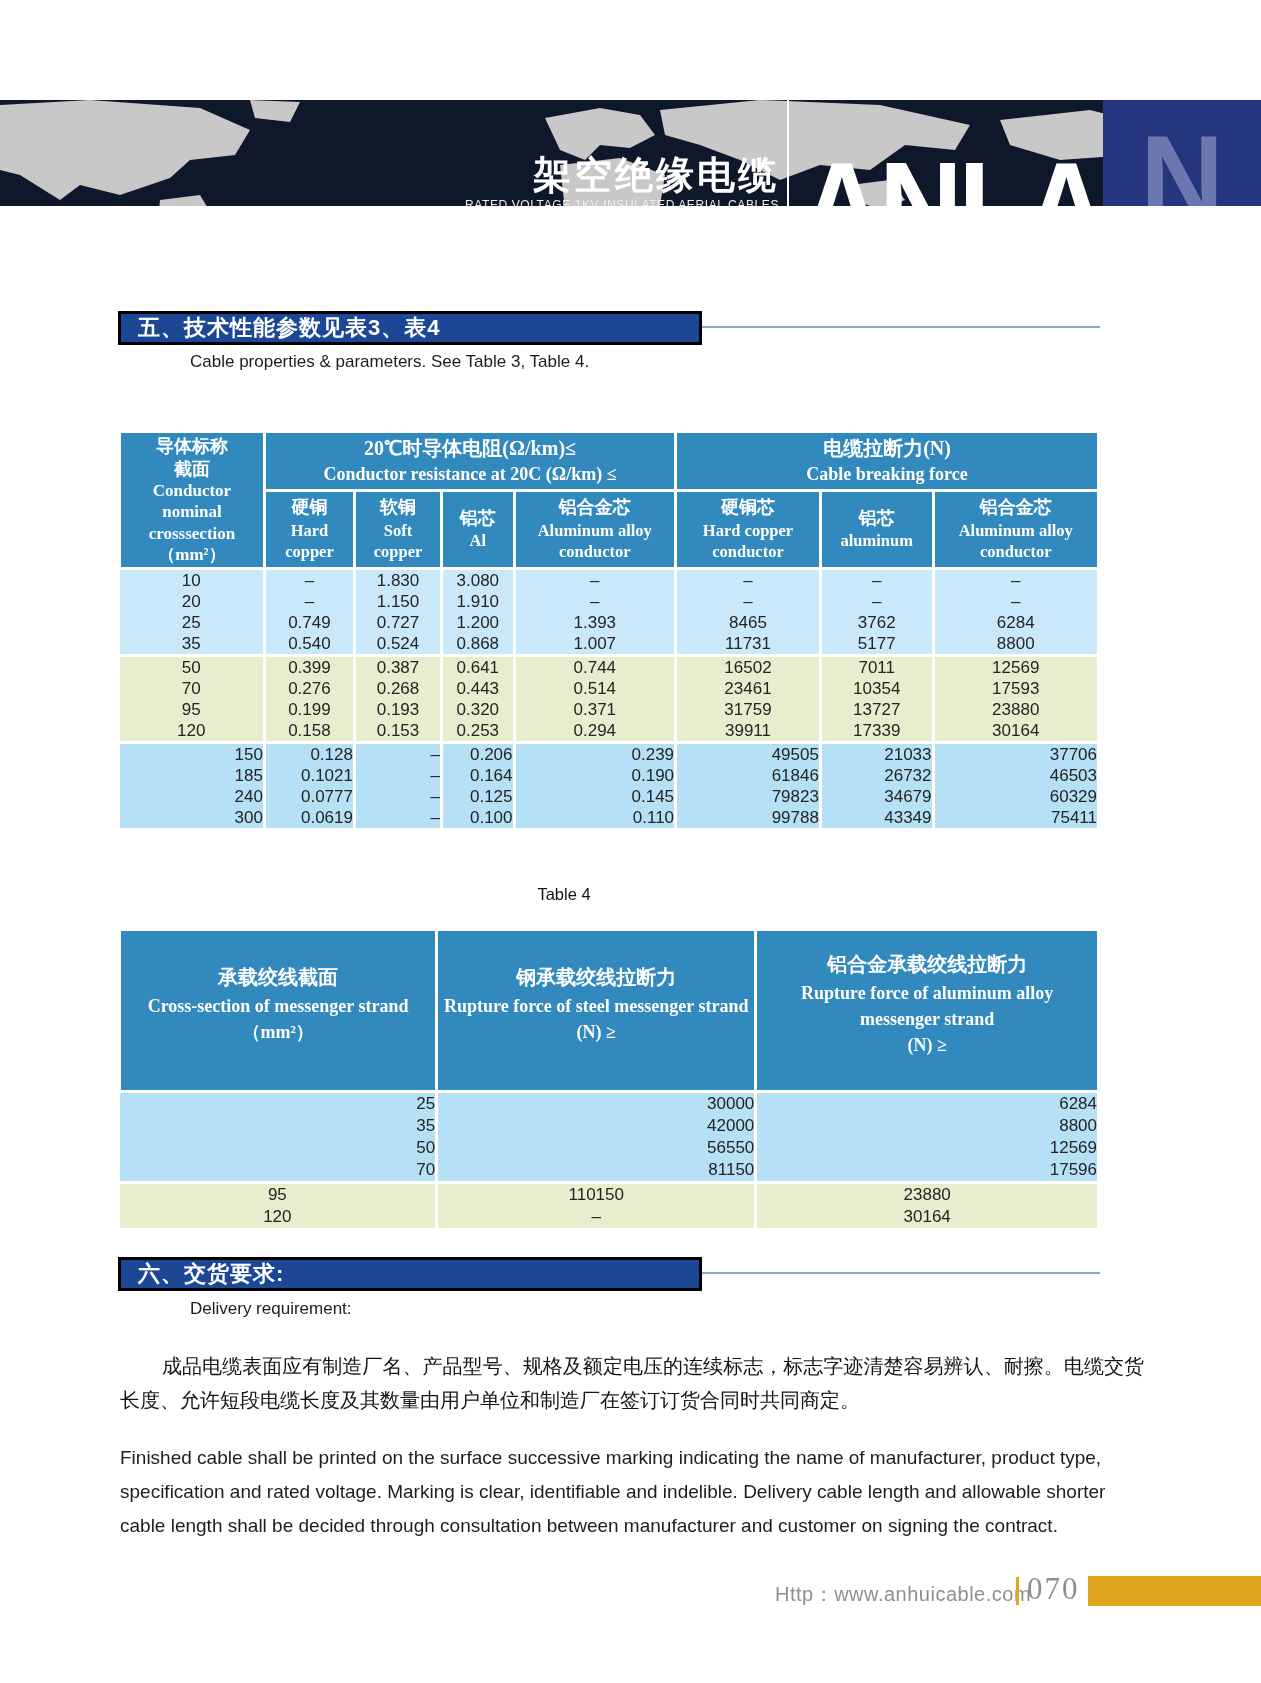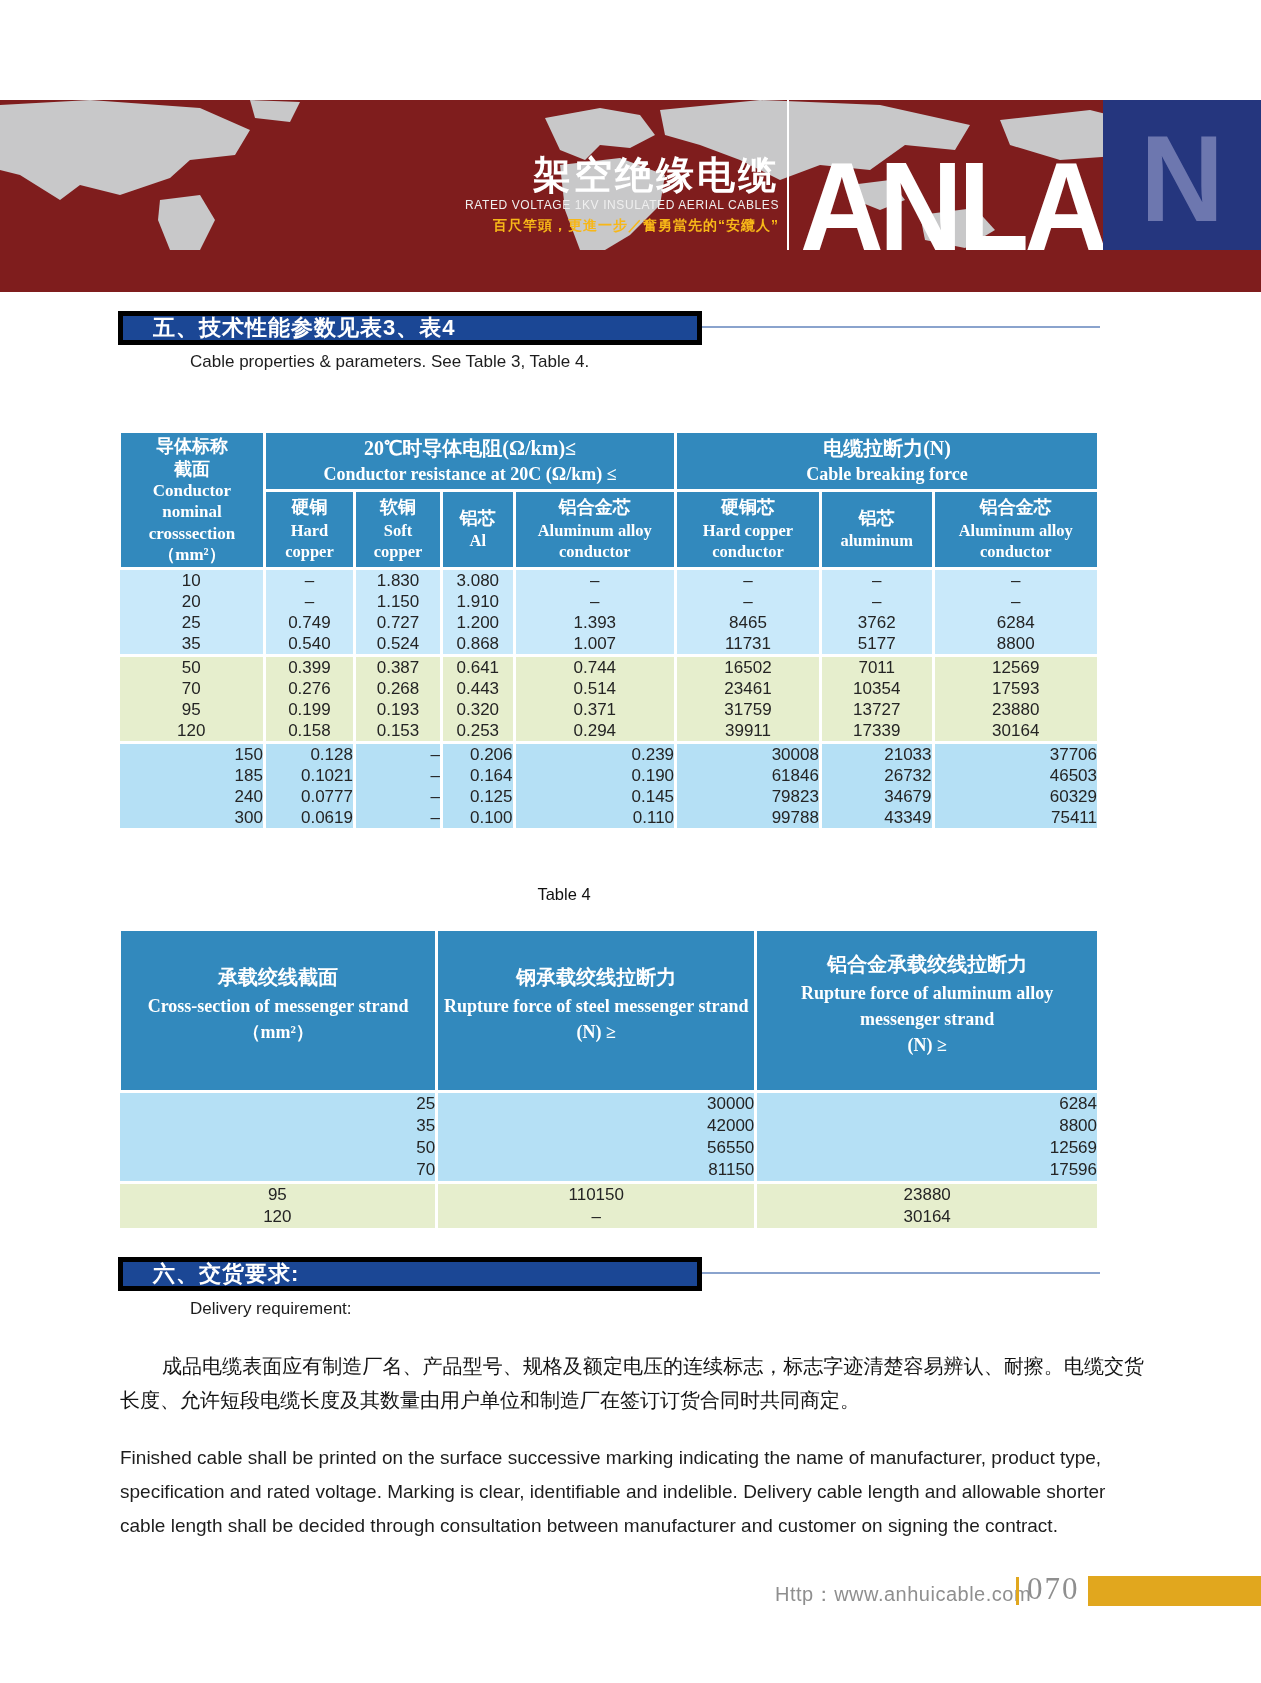--- a/index.html
+++ b/index.html
@@ -1,35 +1,35 @@
 <!DOCTYPE html>
 <html><head>
 <meta charset="utf-8">
 <style>
   html,body{margin:0;padding:0;background:#e8e8e8;}
   .page{position:relative;width:1261px;height:1683px;background:#ffffff;margin:0 auto;
         font-family:"Liberation Sans",sans-serif;overflow:hidden;}
 
   
-  .header-band{position:absolute;left:0;top:100px;width:1261px;height:192px;background:#7f1d1d;overflow:hidden;}
+  .header-band{position:absolute;left:0;top:100px;width:1261px;height:106px;background:#0f172a;overflow:hidden;}
   .map-svg{position:absolute;left:0;top:0;}
   .header-text{position:absolute;top:56px;right:482px;text-align:right;line-height:1;}
   .h-cn{font-size:38px;font-weight:bold;color:#ffffff;letter-spacing:3px;}
   .h-en{font-size:12px;color:#efefef;margin-top:5px;letter-spacing:0.6px;}
   .h-slogan{font-size:14px;font-weight:bold;color:#f7b718;margin-top:7px;letter-spacing:1px;}
   .h-divider{position:absolute;left:787px;top:0;width:2px;height:150px;background:#ffffff;}
   .brand{position:absolute;left:800px;top:44px;font-size:126px;line-height:1;font-weight:bold;color:#ffffff;
          letter-spacing:-5px;transform:scaleX(0.92);transform-origin:left top;white-space:nowrap;}
   .brand-block{position:absolute;left:1103px;top:0;width:158px;height:150px;background:#25367e;
                display:flex;align-items:center;justify-content:center;}
   .brand-n{font-size:122px;font-weight:bold;color:#6d77af;line-height:1;transform:scaleX(0.95) translateY(4px);}
 
   
-  .section-bar{position:absolute;left:118px;width:584px;height:34px;background:#1b4795;border:5px solid #000000;
-               box-sizing:border-box;display:flex;align-items:center;padding-left:30px;}
+  .section-bar{position:absolute;left:118px;width:584px;height:34px;background:#1b4795;border:3px solid #000000;
+               box-sizing:border-box;display:flex;align-items:center;padding-left:17px;}
   .section-bar .t{color:#ffffff;font-size:22px;font-weight:bold;letter-spacing:1px;}
   .section-line{position:absolute;height:2px;background:#8aa3cd;}
   .section-sub{position:absolute;left:190px;font-size:17px;color:#1d1d1d;}
 
   .tbl-caption{position:absolute;left:118px;width:892px;text-align:center;font-size:16.5px;color:#111;}
 
   
   .data-table{position:absolute;left:118px;width:982px;border-collapse:collapse;table-layout:fixed;}
   .data-table th{background:#3289bd;color:#ffffff;border:3px solid #ffffff;
                  font-family:"Liberation Serif",serif;font-weight:bold;padding:2px;vertical-align:middle;}
@@ -240,21 +240,21 @@
           <td>39911</td>
           <td>17339</td>
           <td>30164</td>
         </tr>
         <tr class="g3 sep">
           <td>150</td>
           <td>0.128</td>
           <td>–</td>
           <td>0.206</td>
           <td>0.239</td>
-          <td>30008</td>
+          <td>49505</td>
           <td>21033</td>
           <td>37706</td>
         </tr>
         <tr class="g3">
           <td>185</td>
           <td>0.1021</td>
           <td>–</td>
           <td>0.164</td>
           <td>0.190</td>
           <td>61846</td>

